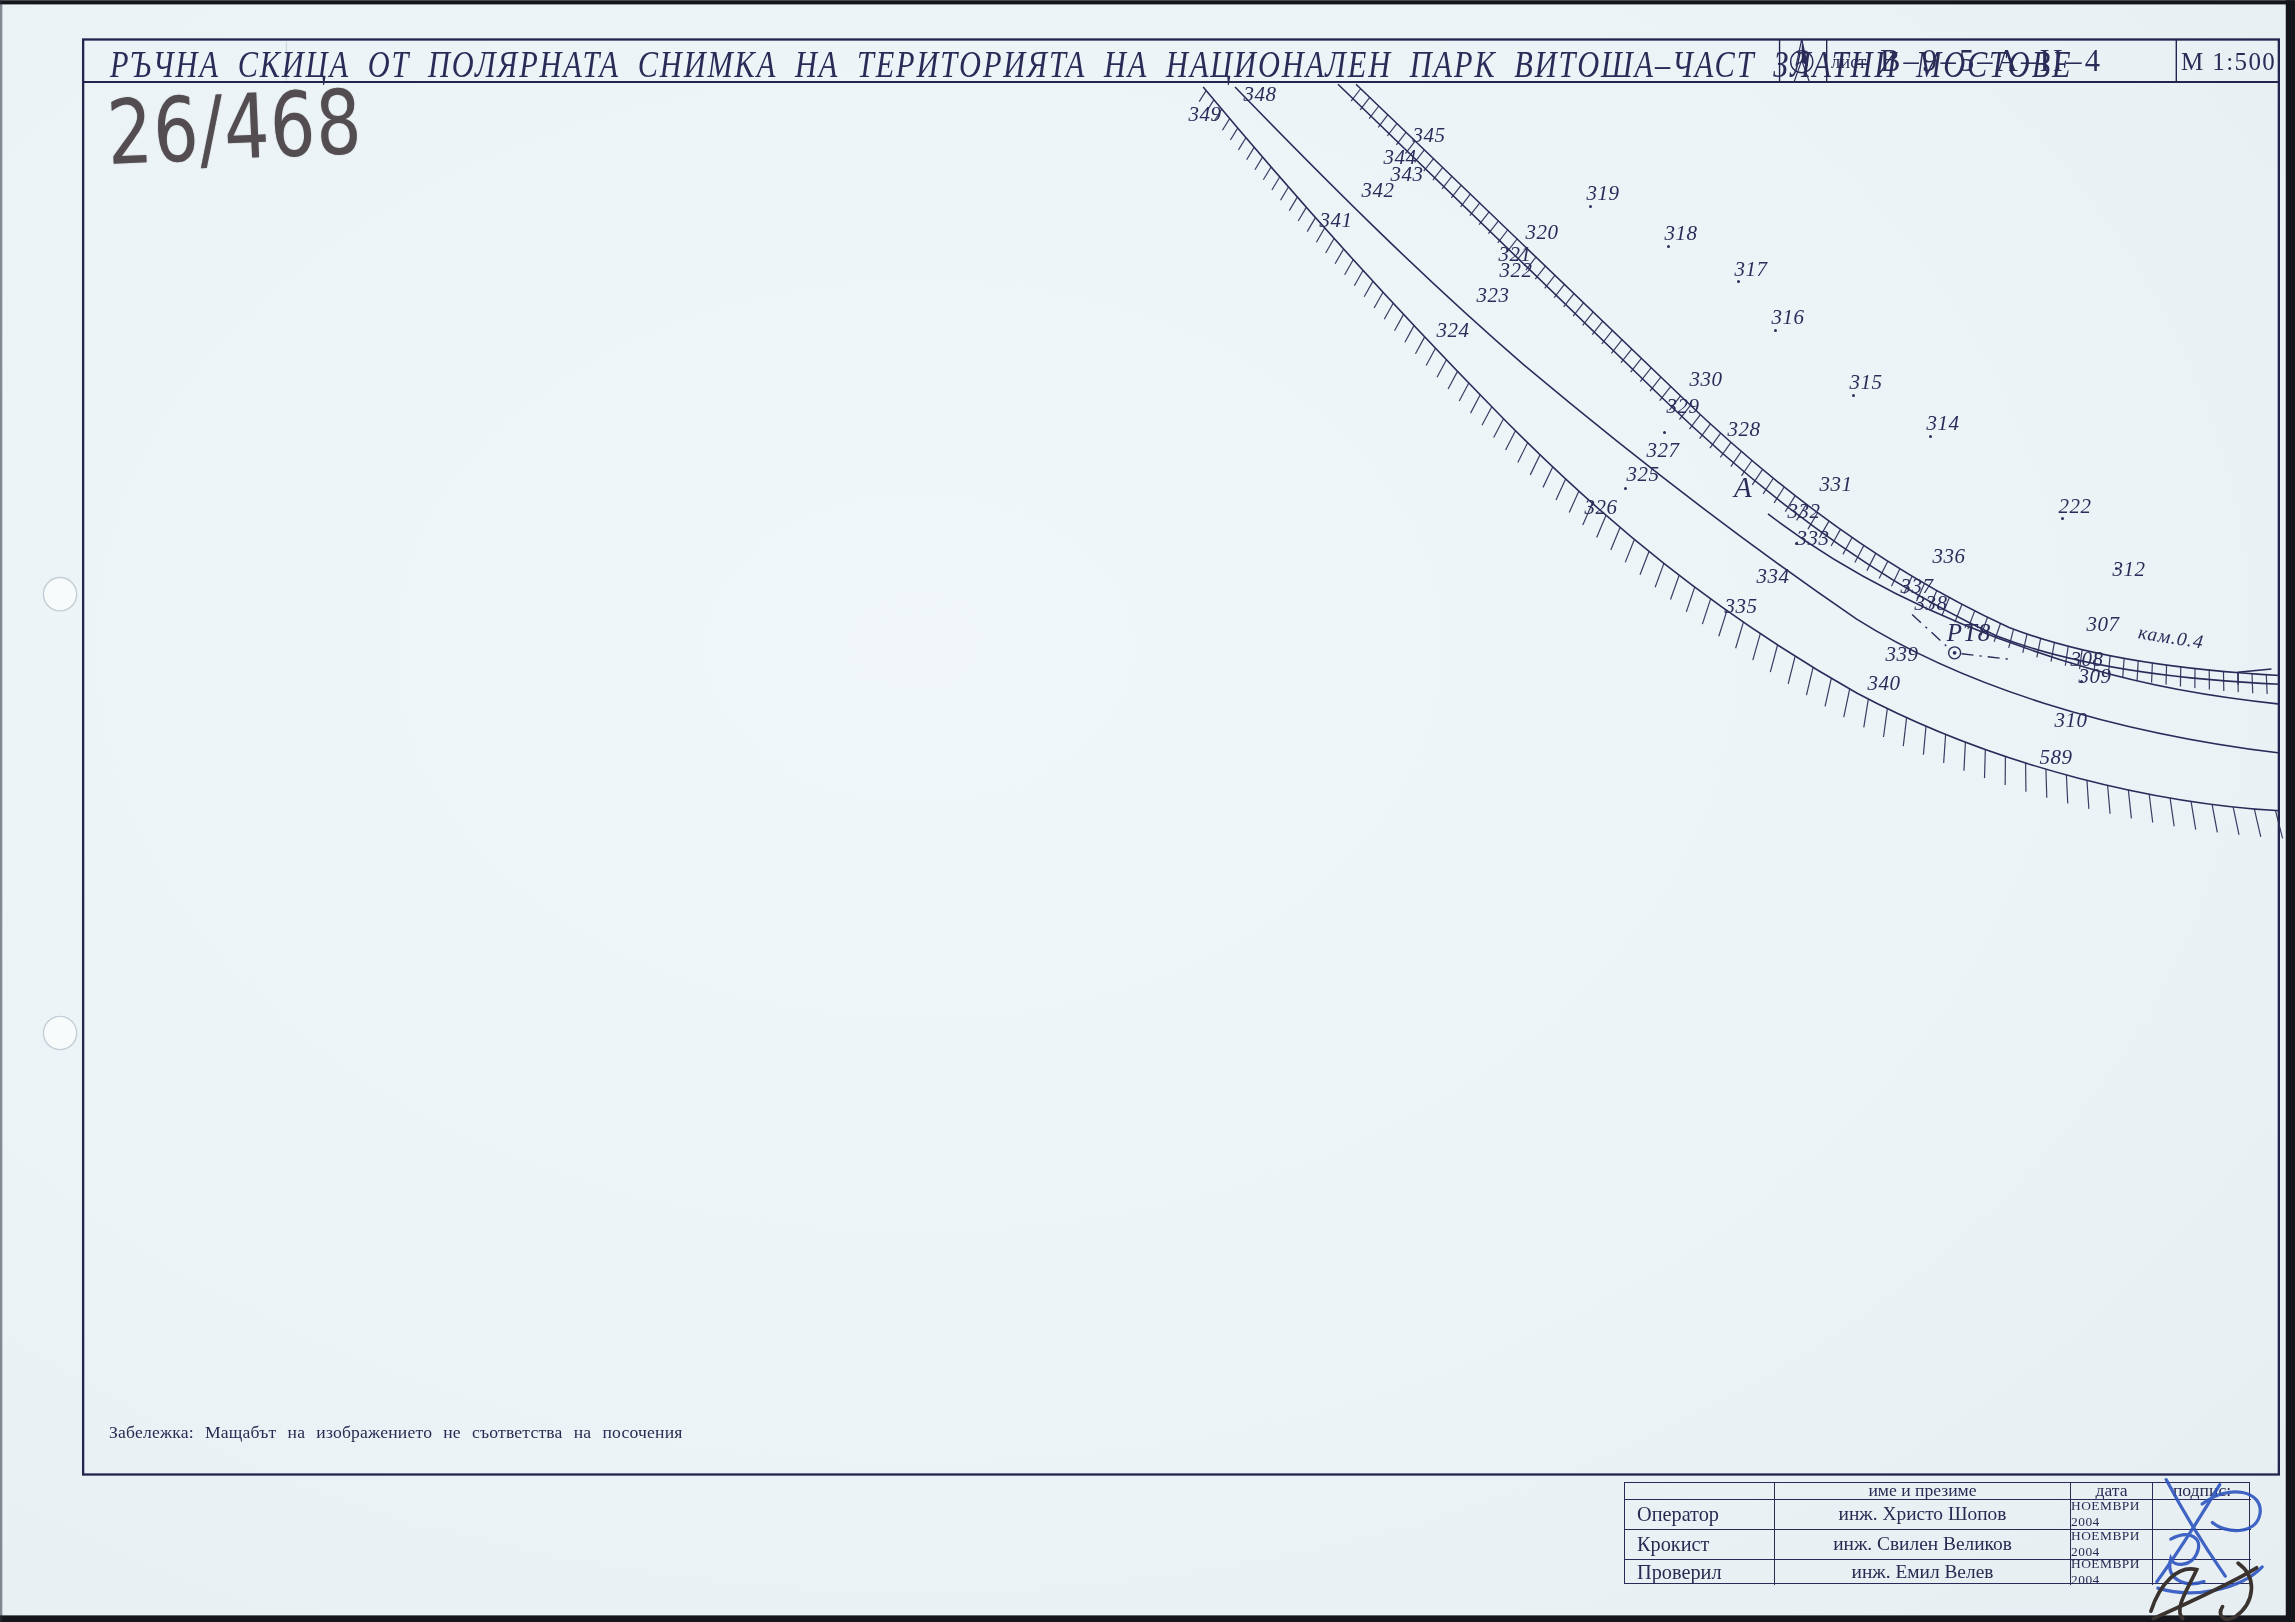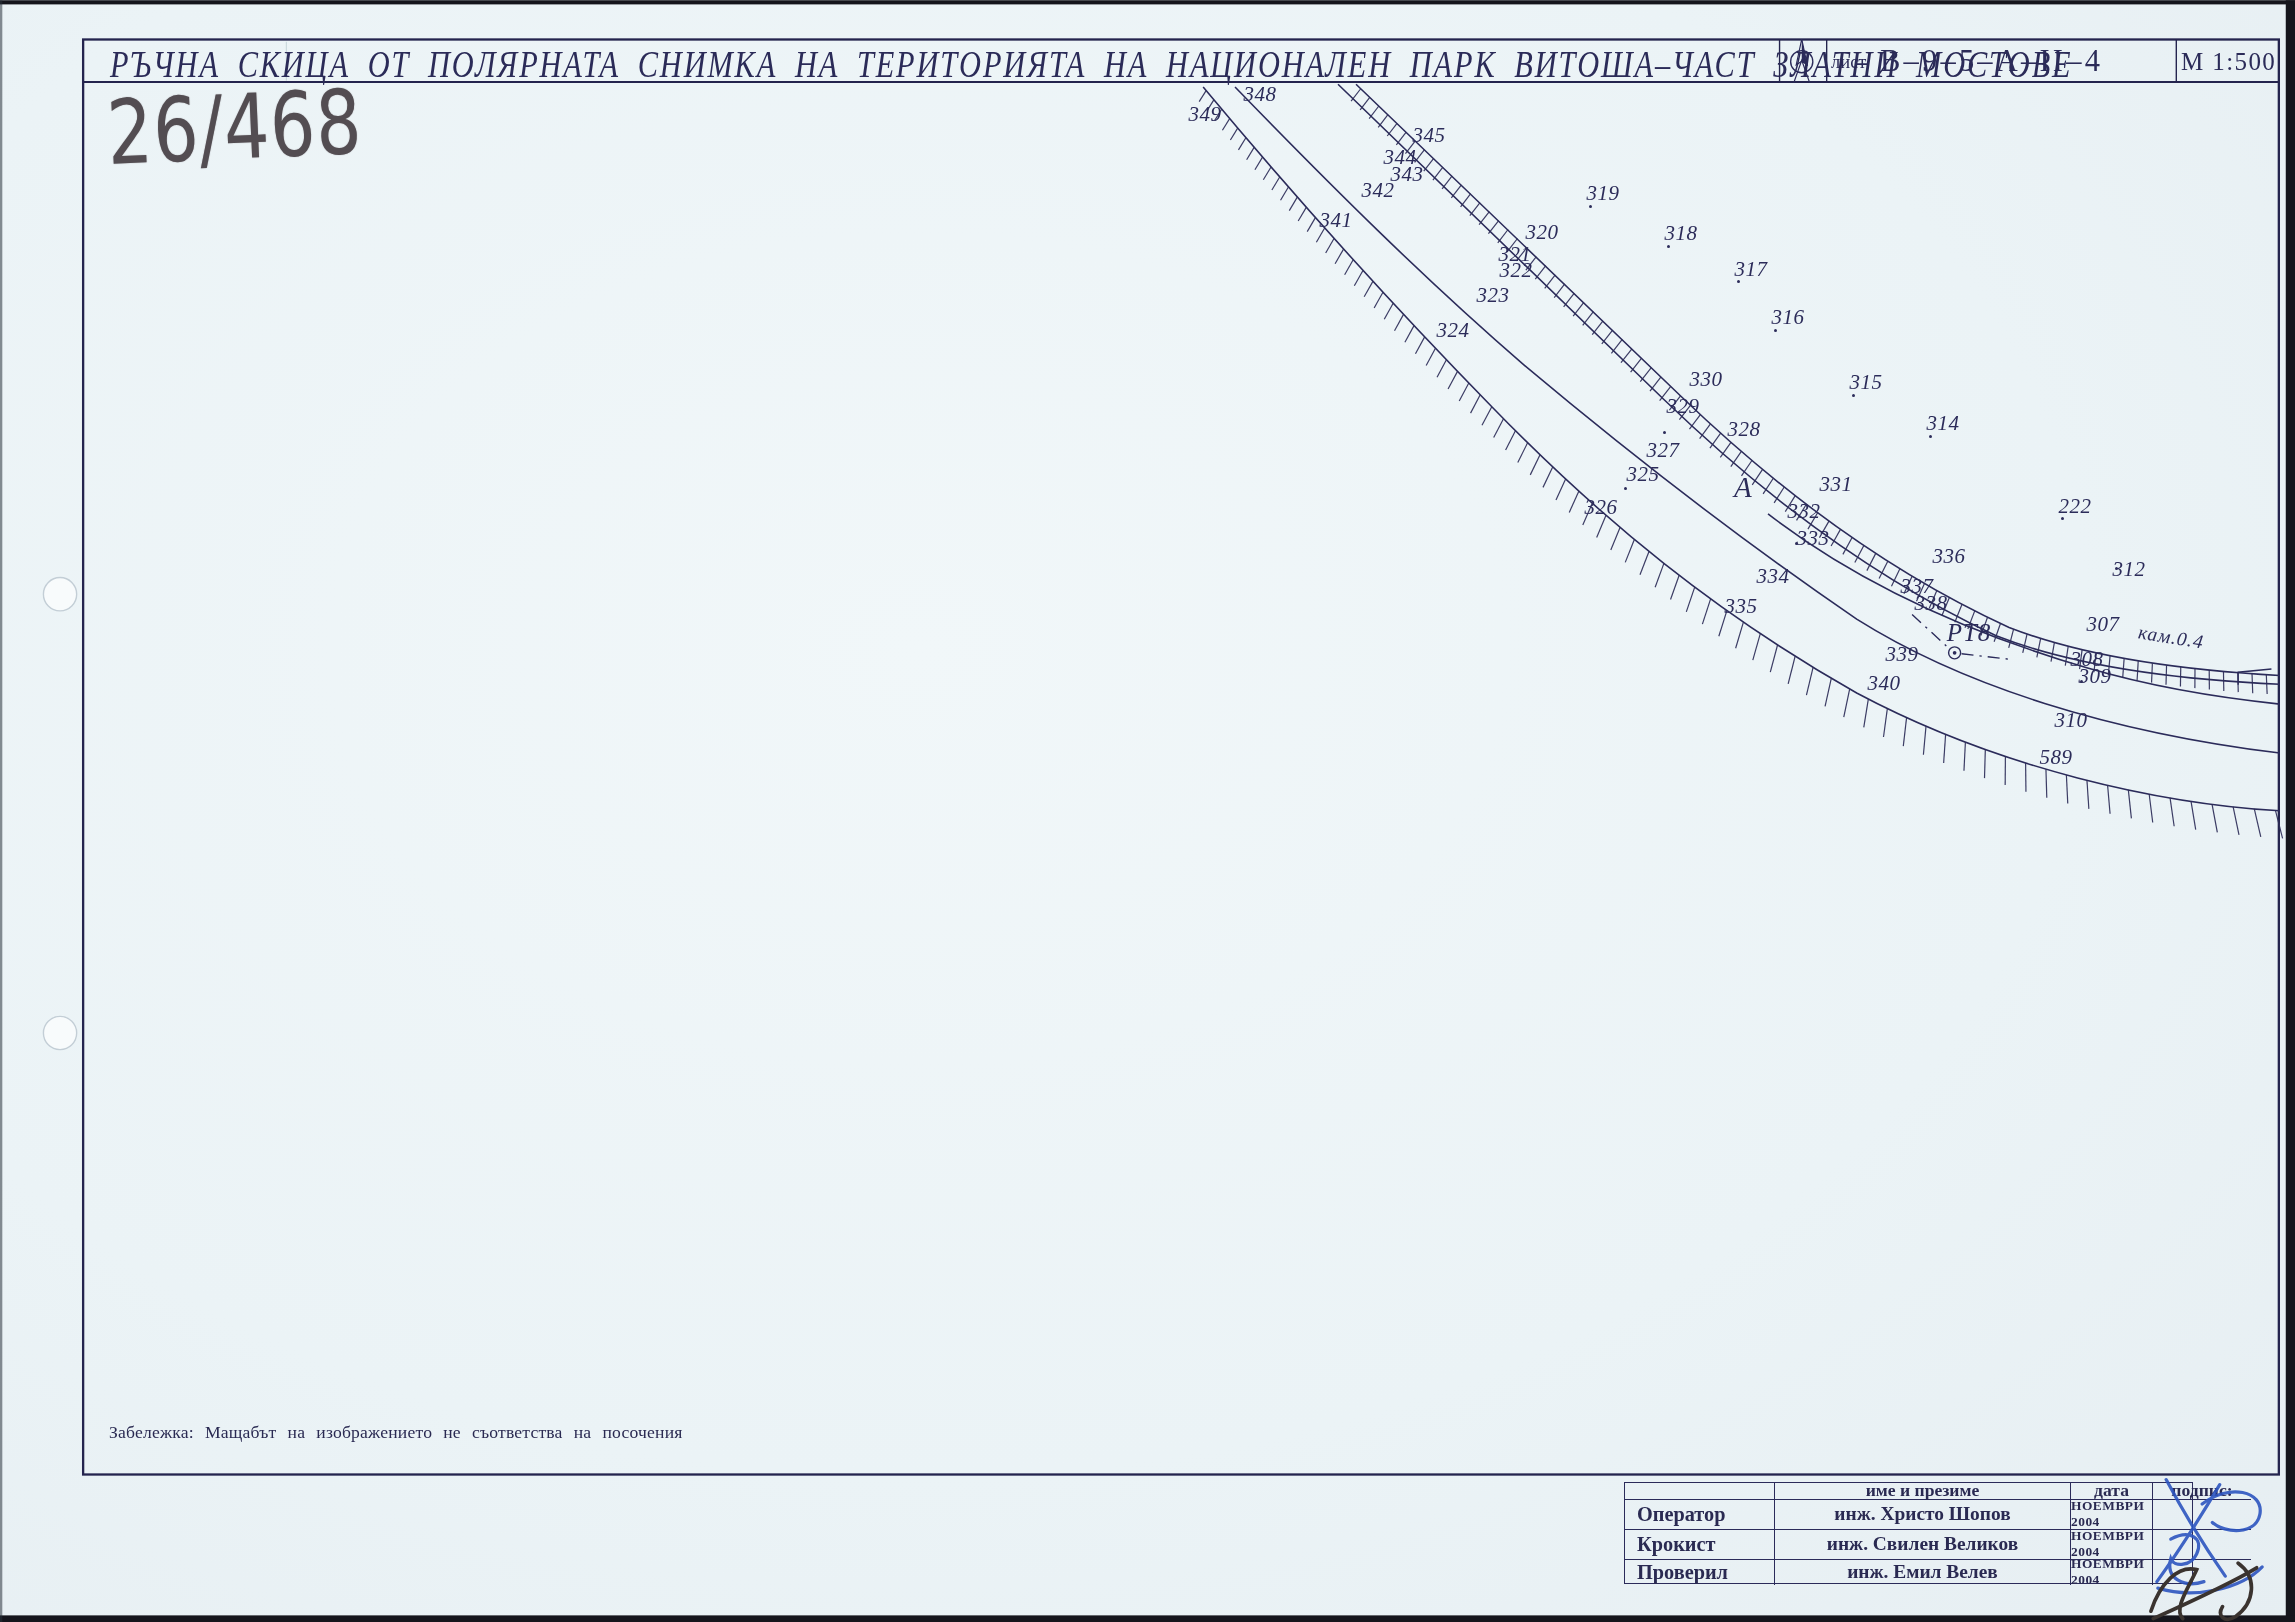--- a/index.html
+++ b/index.html
@@ -30,23 +30,23 @@
 
   
   .pt{position:absolute;z-index:3;transform:translate(-50%,-52%);font-size:21px;font-style:italic;
       color:#2c2c5a;white-space:nowrap;letter-spacing:0.5px;}
   .ptdot{position:absolute;z-index:3;width:3.2px;height:3.2px;border-radius:50%;background:#2c2c5a;}
   .pt-big{font-size:29px;}
   .pt-rt8{font-size:25px;letter-spacing:0.9px;}
   .pt-wall{font-size:19.4px;transform:translate(-50%,-52%) rotate(9deg);letter-spacing:0.9px;}
 
   
-  .sig-table{position:absolute;left:1624px;top:1482px;width:569px;height:102px;z-index:4;
+  .sig-table{position:absolute;left:1624px;top:1482px;width:626px;height:102px;z-index:4;
              display:grid;grid-template-columns:150px 296px 82px 98px;grid-template-rows:16.6px 30px 30px 25.4px;
-             border:1.8px solid #2b2b5a;box-sizing:border-box;background:transparent;font-weight:bold;}
+             border:1.8px solid #2b2b5a;box-sizing:border-box;background:transparent;}
   .sig-table .cell{border-right:1.4px solid #2b2b5a;border-bottom:1.4px solid #2b2b5a;
                    display:flex;align-items:center;justify-content:center;
                    font-size:19.4px;color:#2a2a52;overflow:visible;}
   .sig-table .cell.last-col{border-right:none;}
   .sig-table .cell.last-row{border-bottom:none;}
   .sig-table .head{font-size:17.6px;}
   .sig-table .role{justify-content:flex-start;padding-left:12px;font-size:20.3px;}
   .sig-table .date{font-size:13.4px;letter-spacing:0.5px;}
 </style>
 </head>

